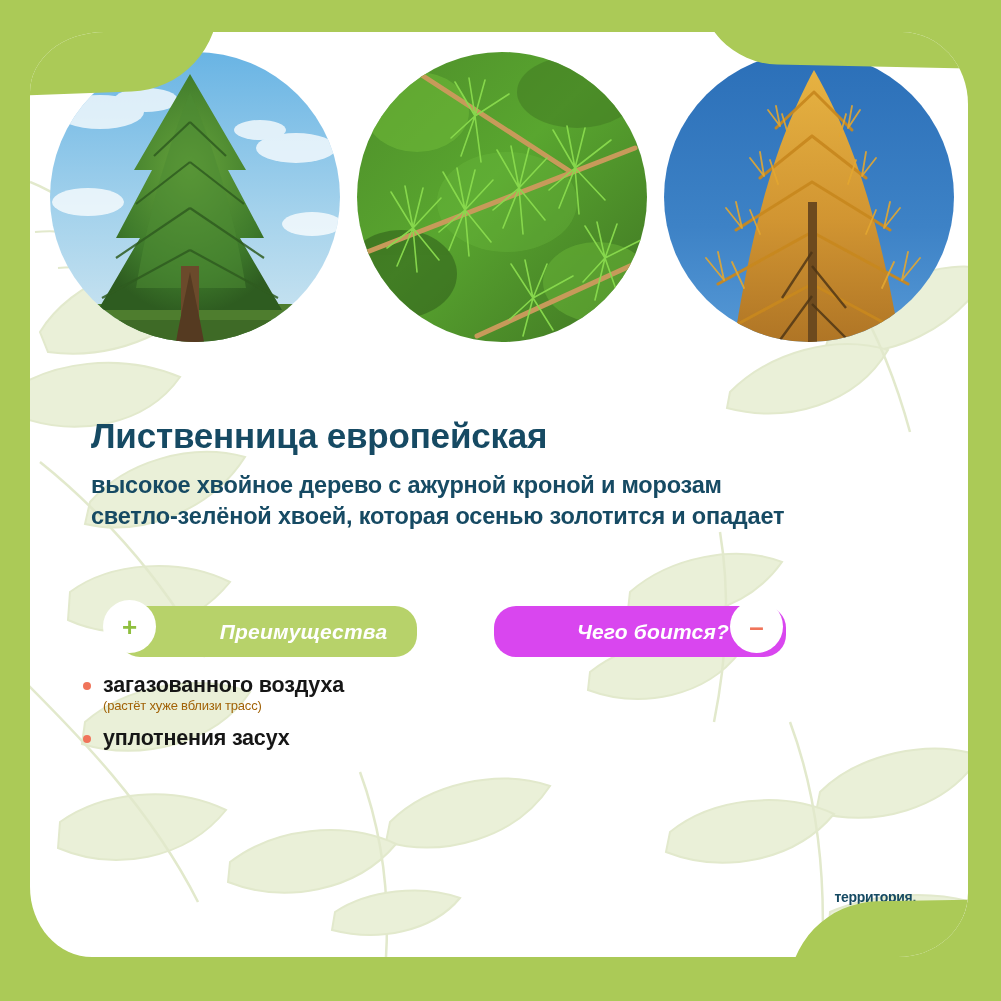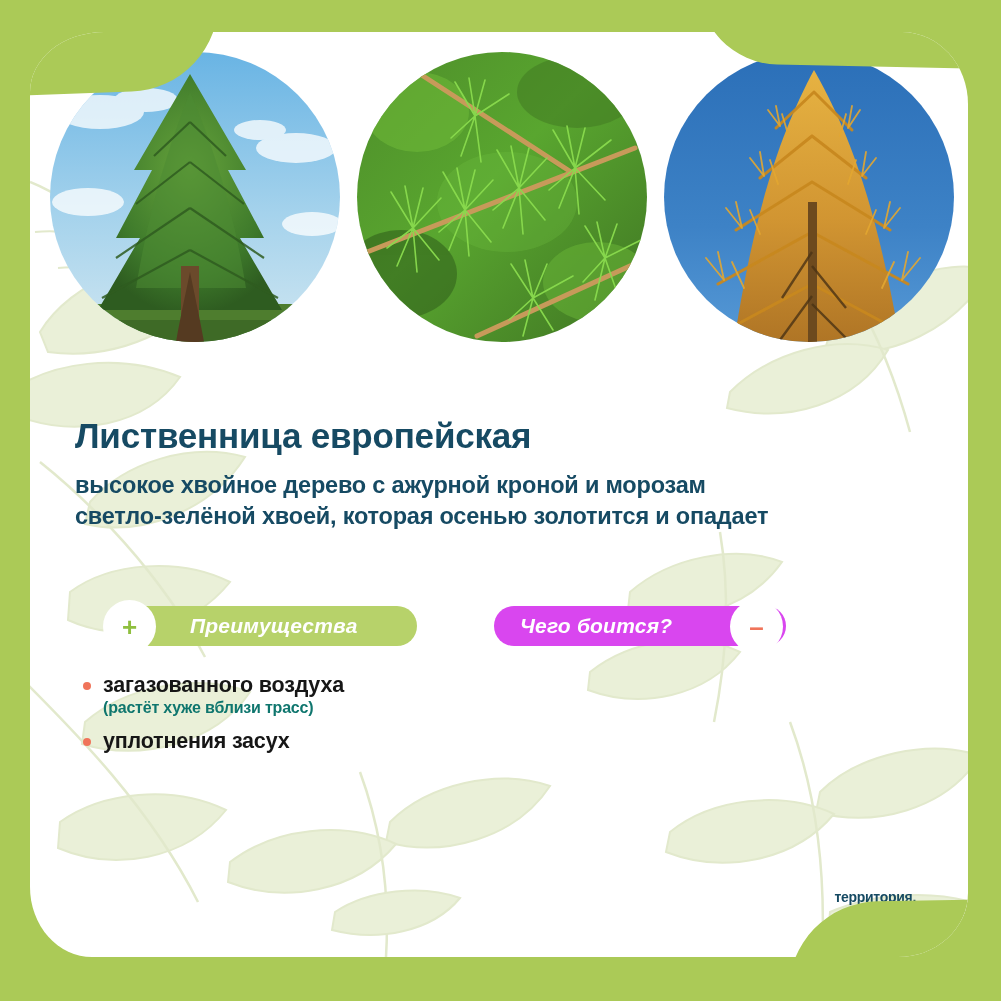--- a/index.html
+++ b/index.html
@@ -84,21 +84,21 @@
     top: 20px;
   }
   .photo svg { display: block; }
   .photo-1 { left: 20px;  width: 290px; height: 290px; }
   .photo-2 { left: 327px; width: 290px; height: 290px; }
   .photo-3 { left: 634px; width: 290px; height: 290px; }
 
   
   .headings {
     position: absolute;
-    left: 45px;
+    left: 61px;
     top: 385px;
     width: 860px;
   }
   .title {
     font-size: 35px;
     font-weight: bold;
     color: #164A63;
     letter-spacing: -0.2px;
     margin: 0 0 14px 0;
     line-height: 1.1;
@@ -115,24 +115,25 @@
   
   .badges {
     position: absolute;
     left: 45px;
     top: 570px;
     width: 880px;
     height: 50px;
   }
   .badge {
     position: absolute;
-    height: 40px;
+    height: 51px;
     border-radius: 22px;
     display: flex;
     align-items: center;
+    justify-content: center;
   }
   .badge-label {
     font-size: 21px;
     font-style: italic;
     font-weight: bold;
     color: #ffffff;
     white-space: nowrap;
     letter-spacing: 0.2px;
   }
   .badge-pros {
@@ -199,23 +200,23 @@
     left: 8px;
     top: 10px;
     width: 8px;
     height: 8px;
     border-radius: 50%;
   }
   .col-pros ul.bullets li::before { background: #A9C94F; }
   .col-cons ul.bullets li::before { background: #F0745A; }
   .sub-note {
     display: block;
-    font-size: 16px;
-    font-weight: bold;
-    color: #0f766e;
+    font-size: 13px;
+    font-weight: normal;
+    color: #a16207;
     line-height: 1.2;
   }
 
   
   .footer-brand {
     position: absolute;
     right: 52px;
     bottom: 52px;
     font-size: 14px;
     font-weight: bold;

